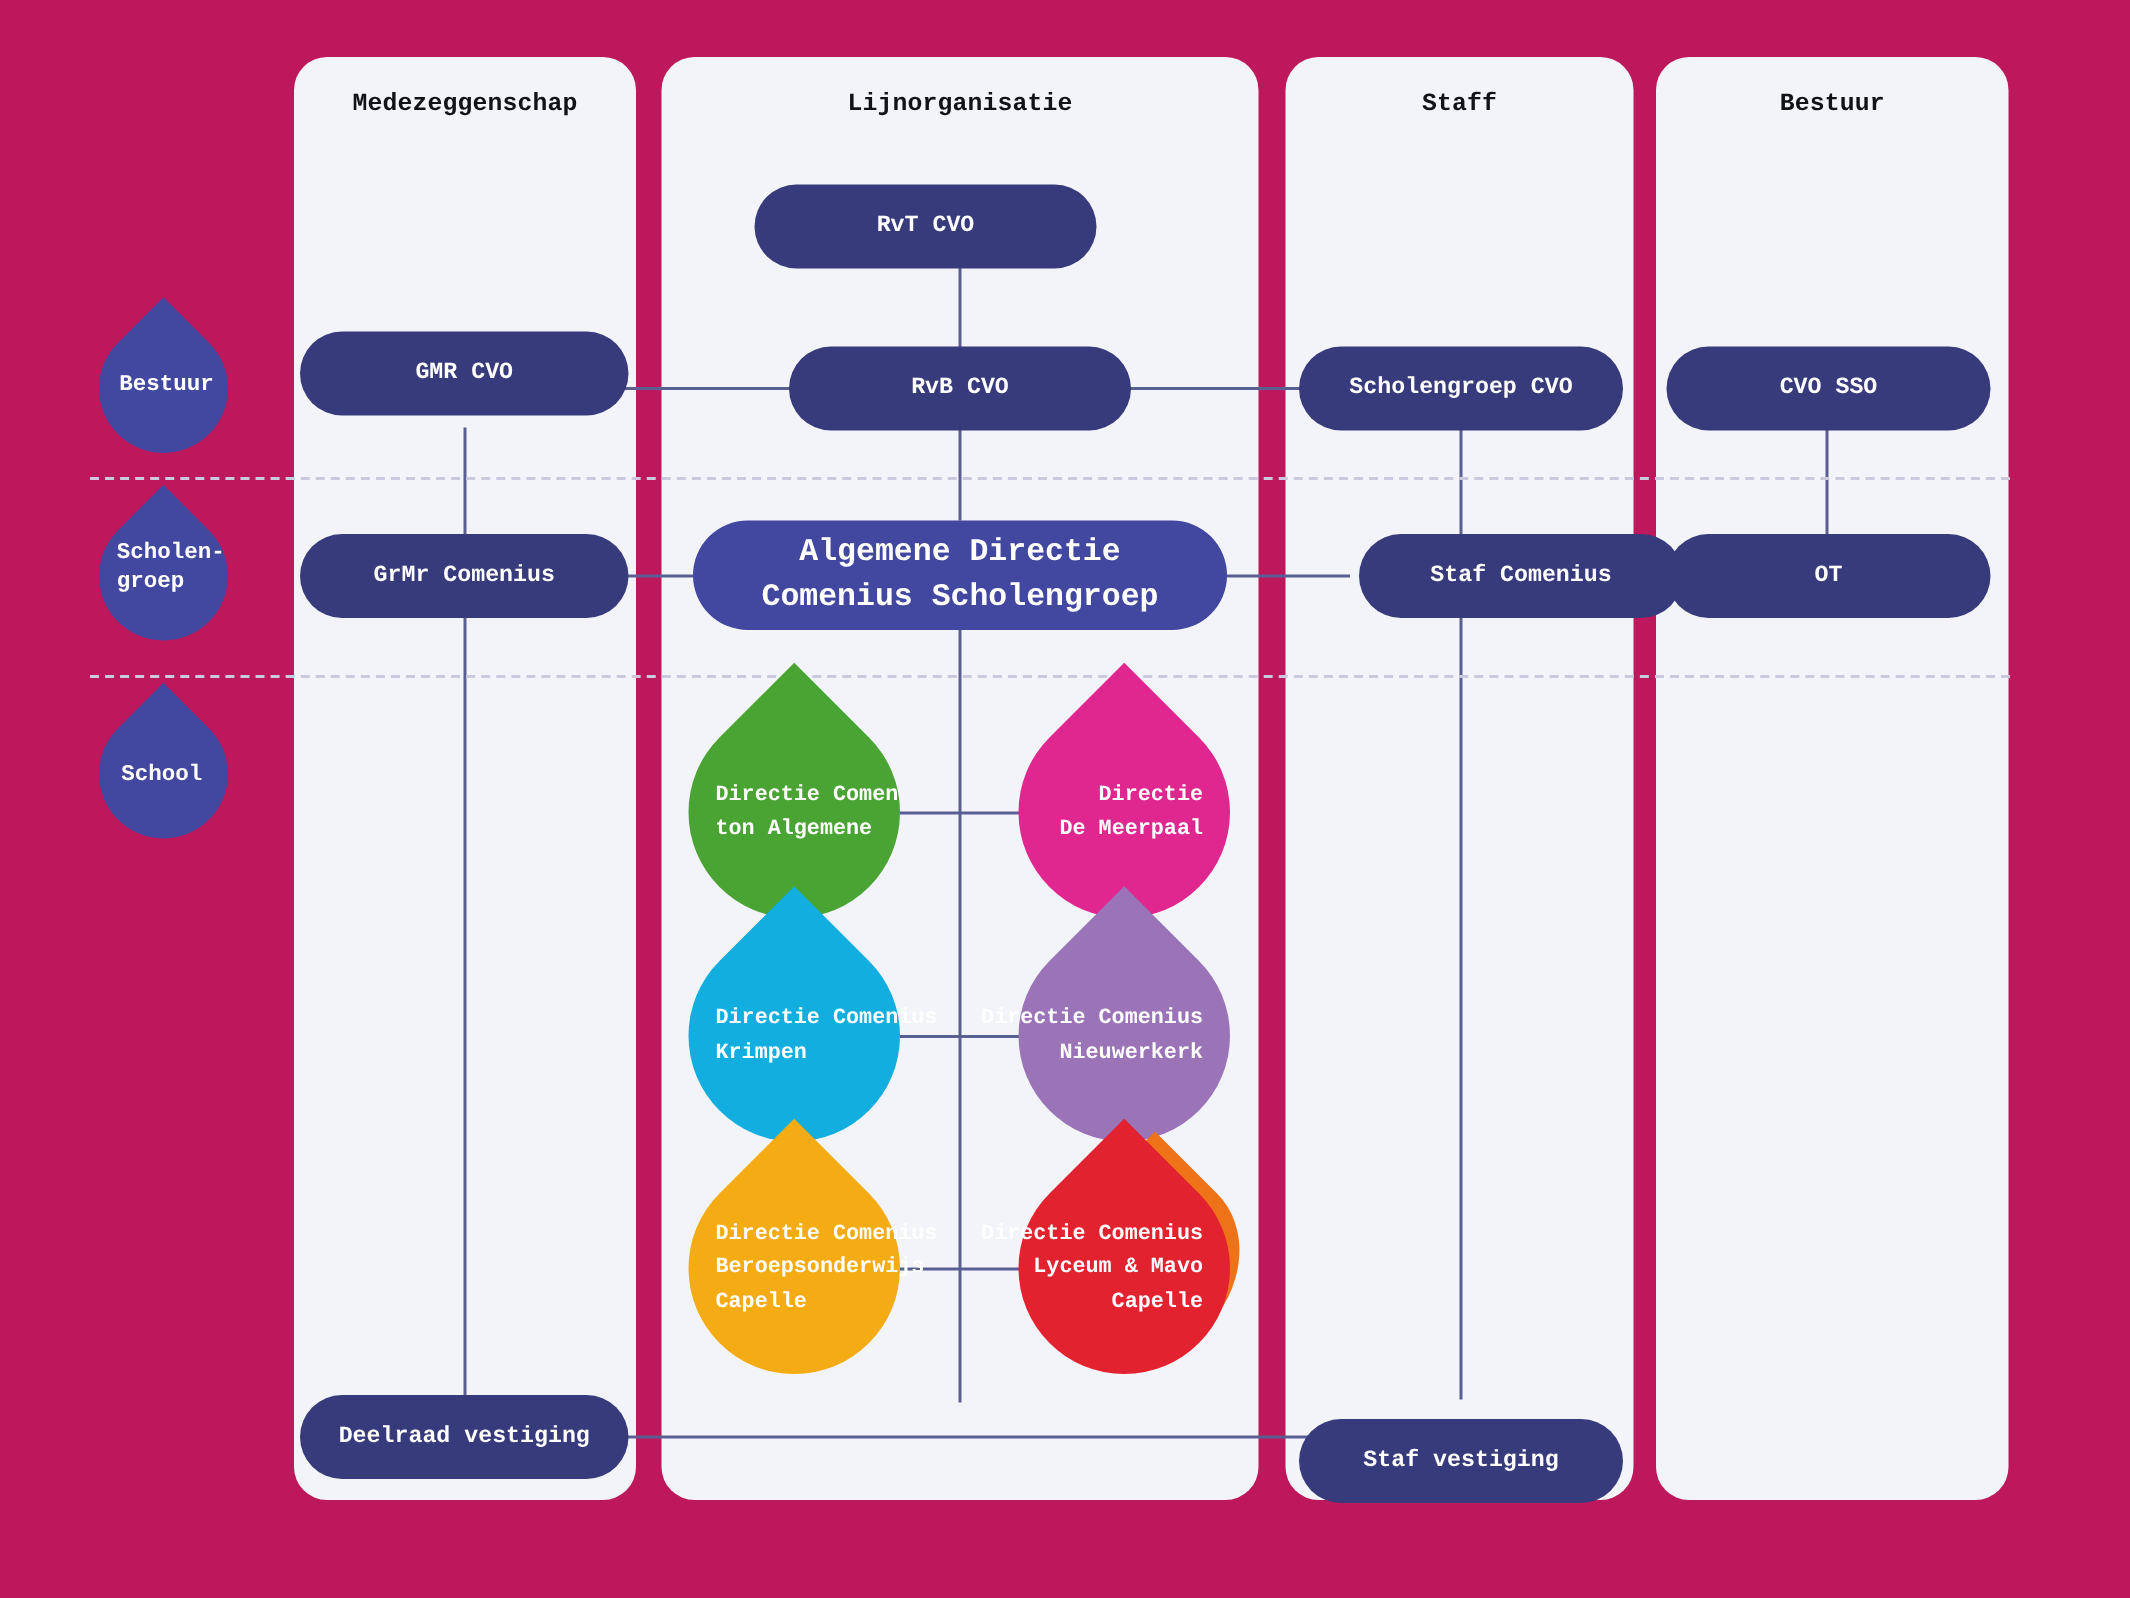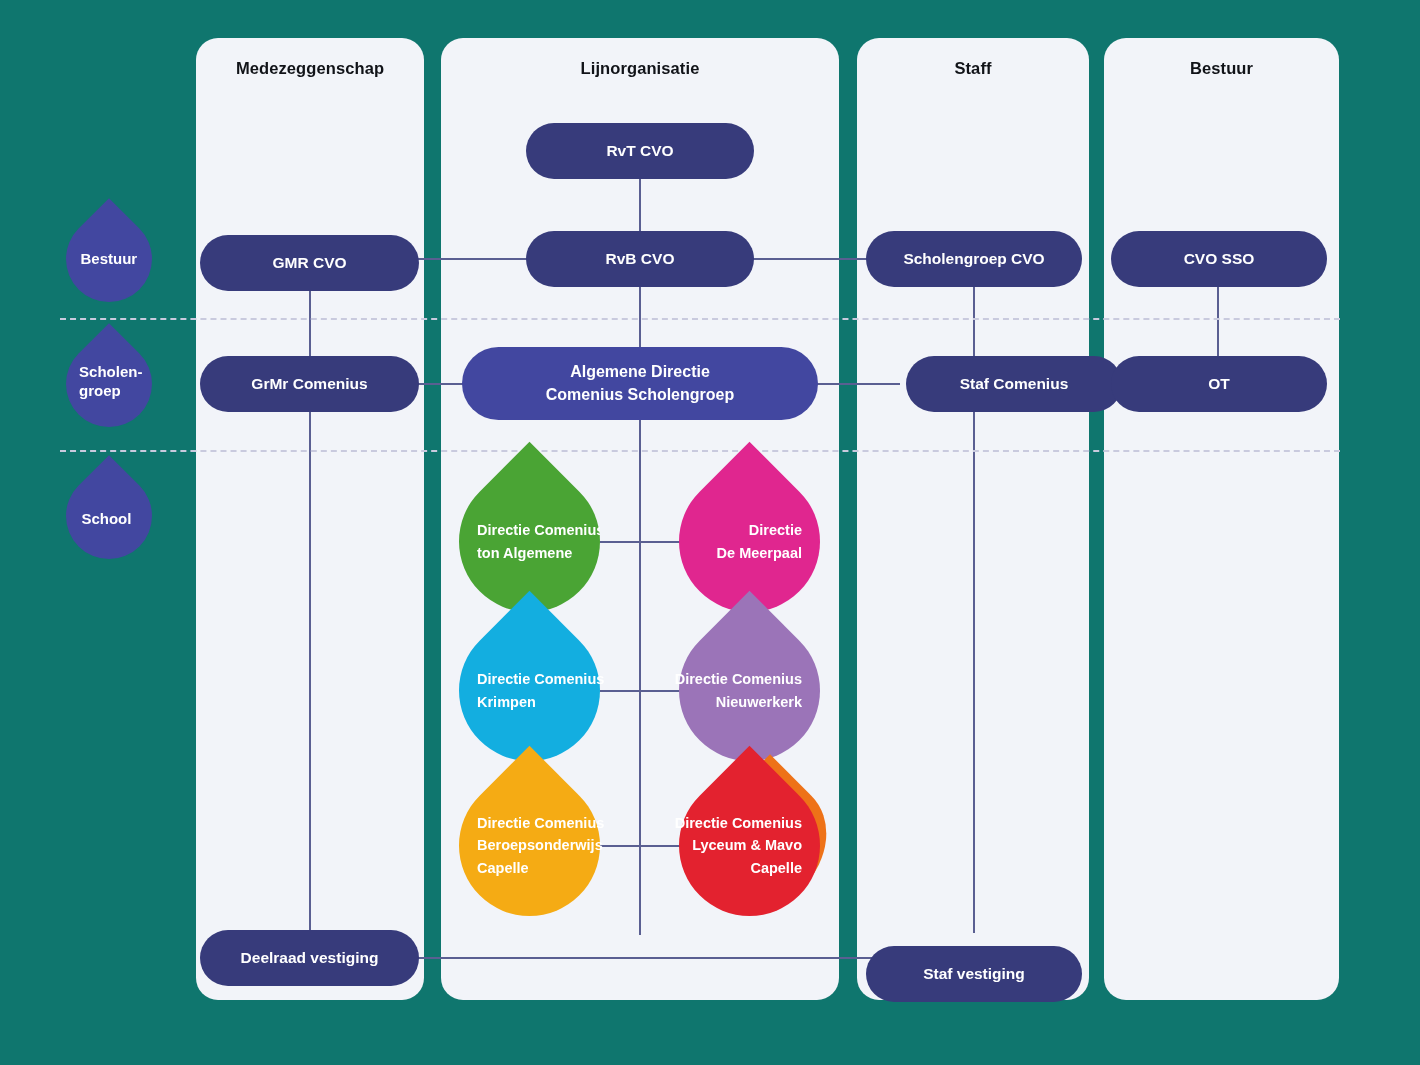--- a/index.html
+++ b/index.html
@@ -11,21 +11,22 @@
   body {
     font-family: "Liberation Sans", "DejaVu Sans", sans-serif;
     width: 1420px;
     height: 1065px;
     overflow: hidden;
   }
   #stage {
     position: relative;
     width: 1420px;
     height: 1065px;
-    background: #0f766e;
+    background: #be185d;
+    font-family: Liberation Mono, monospace;
   }
   
   .col-panel {
     position: absolute;
     background: #f2f4f9;
     border-radius: 22px;
   }
   .col-title {
     position: absolute;
     text-align: center;
@@ -62,21 +63,21 @@
     justify-content: center;
     text-align: center;
     border-radius: 999px;
     color: #ffffff;
     font-size: 15.5px;
     font-weight: 700;
     line-height: 1.4;
     box-sizing: border-box;
     padding: 4px 14px;
   }
-  .pill.two-line { font-size: 16px; text-align: center; }
+  .pill.two-line { font-size: 21px; text-align: center; }
 
   
   .drop-label {
     position: absolute;
     display: flex;
     align-items: center;
     justify-content: flex-start;
     color: #ffffff;
     font-size: 15px;
     font-weight: 700;
@@ -193,25 +194,25 @@
     <span>Bestuur</span>
   </div>
   <div class="drop-label" style="left:66px; top:341px; width:86px; height:86px;">
     <span>Scholen-
 groep</span>
   </div>
   <div class="drop-label" style="left:66px; top:473px; width:86px; height:86px;">
     <span>School</span>
   </div>
 
-  <div class="pill" style="left:526px; top:123px; width:228px; height:56px; background:#373b7b;">
+  <div class="pill" style="left:503px; top:123px; width:228px; height:56px; background:#373b7b;">
     <span>RvT CVO</span>
   </div>
 
-  <div class="pill" style="left:200px; top:235px; width:219px; height:56px; background:#373b7b;">
+  <div class="pill" style="left:200px; top:221px; width:219px; height:56px; background:#373b7b;">
     <span>GMR CVO</span>
   </div>
 
   <div class="pill" style="left:526px; top:231px; width:228px; height:56px; background:#373b7b;">
     <span>RvB CVO</span>
   </div>
 
   <div class="pill" style="left:866px; top:231px; width:216px; height:56px; background:#373b7b;">
     <span>Scholengroep CVO</span>
   </div>

